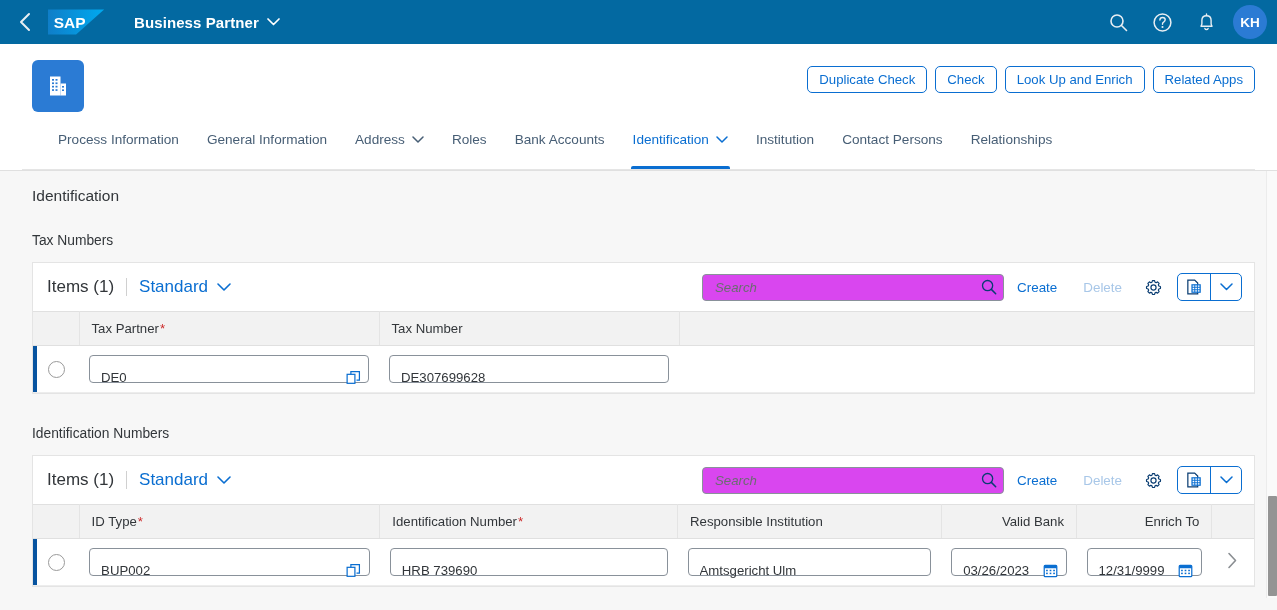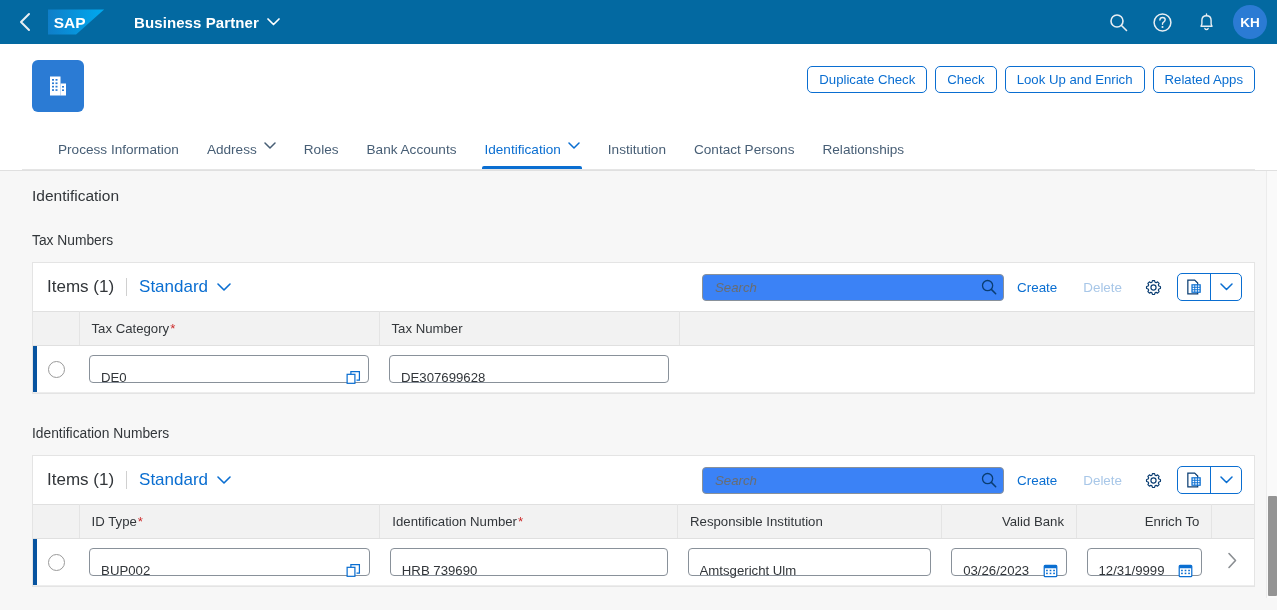--- a/index.html
+++ b/index.html
@@ -118,23 +118,23 @@
     padding: 0 22px;
     background: #fff;
     height: 42px;
     margin-top: 16px;
     border-bottom: 1px solid #e5e5e5;
     position: relative;
   }
   .tab {
     font-size: 13.6px;
     color: #475e75;
-    padding: 0 14px 12px 14px;
-    cursor: pointer;
-    display: flex; gap: 7px;
+    padding: 0 14px 22px 14px;
+    cursor: pointer;
+    display: flex; align-items: center; gap: 7px;
     white-space: nowrap;
     position: relative;
   }
   .tab.active {
     color: #0a6ed1;
   }
   .tab.active::after {
     content: "";
     position: absolute;
     left: 12px; right: 12px; bottom: 0;
@@ -199,21 +199,21 @@
     margin-left: auto;
     display: flex;
     align-items: center;
     gap: 0;
   }
   .search-box {
     width: 302px;
     height: 27px;
     border: 1px solid #89919a;
     border-radius: 4px;
-    background: #3b82f6;
+    background: #d946ef;
     display: flex;
     align-items: center;
     padding: 0 6px 0 10px;
   }
   .search-box input {
     border: none;
     outline: none;
     flex: 1;
     font-size: 13.2px;
     font-family: "Liberation Sans", sans-serif;
@@ -440,20 +440,23 @@
       <button class="btn-outline">Duplicate Check</button>
       <button class="btn-outline">Check</button>
       <button class="btn-outline">Look Up and Enrich</button>
       <button class="btn-outline">Related Apps</button>
     </div>
   </div>
 
   <div class="tabbar">
     <div class="tab">
       <span>Process Information</span>
+    </div>
+    <div class="tab">
+      <span>General Information</span>
     </div>
     <div class="tab">
       <span>Address</span>
       <svg width="12" height="7" viewBox="0 0 12 7">
         <path d="M1 1 L6 6 L11 1" stroke="#475e75" stroke-width="1.5" fill="none" stroke-linecap="round" stroke-linejoin="round"></path>
       </svg>
     </div>
     <div class="tab">
       <span>Roles</span>
     </div>
@@ -530,21 +533,21 @@
             </span>
           </span>
         </div>
       </div>
 
       <table class="tbl">
         <thead>
           <tr>
             <th class="sel-col" style="width:46px"></th>
             <th style="width:300px">
-              <span>Tax Category</span><span class="req-star">*</span>
+              <span>Tax Partner</span><span class="req-star">*</span>
             </th>
             <th style="width:300px">
               <span>Tax Number</span>
             </th>
             <th class="last blank"></th>
           </tr>
         </thead>
         <tbody>
           <tr>
             <td class="sel-cell">

